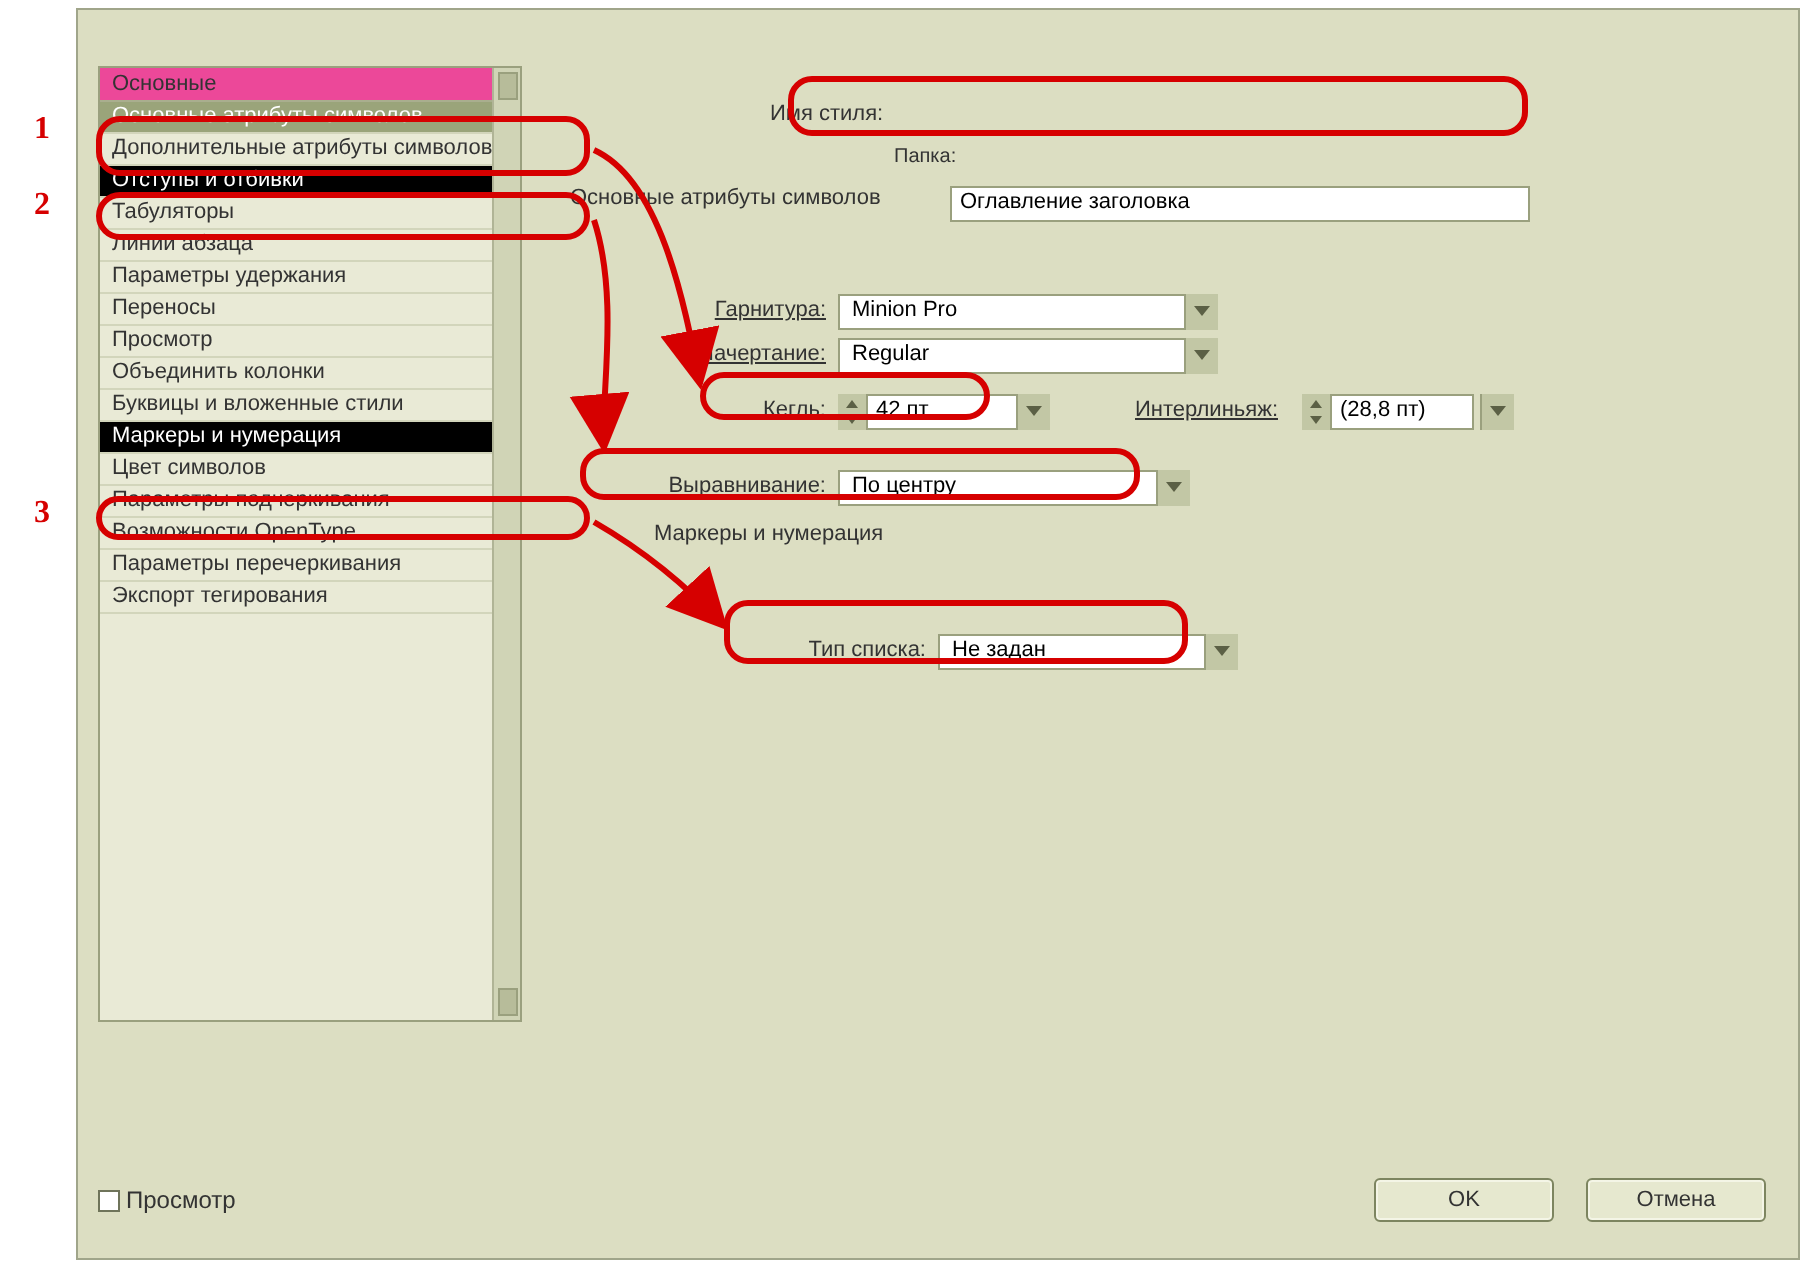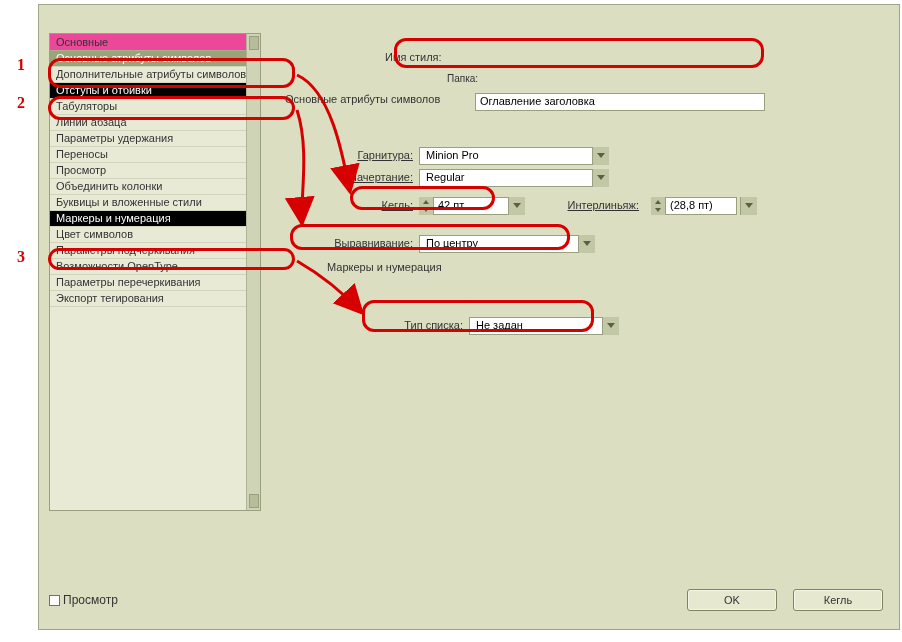--- a/index.html
+++ b/index.html
@@ -133,21 +133,21 @@
       <div class="arrow"></div>
     </div>
 
   </div>
 
   <div class="bottom-bar">
     <span style="position:absolute; left:0; top:4px; font-size:12px; color:#333;">
       <span class="checkbox-box"></span><span>Просмотр</span>
     </span>
     <div class="button" style="position:absolute; right:112px; top:0;">OK</div>
-    <div class="button" style="position:absolute; right:6px; top:0;">Кегль</div>
+    <div class="button" style="position:absolute; right:6px; top:0;">Отмена</div>
   </div>
 
 </div>
 
 <div class="red-box" style="left:48px; top:58px; width:247px; height:30px;"></div>
 <div class="red-box" style="left:48px; top:96px; width:247px; height:24px;"></div>
 <div class="red-box" style="left:48px; top:248px; width:247px; height:22px;"></div>
 <div class="red-box" style="left:394px; top:38px; width:370px; height:30px;"></div>
 <div class="red-box" style="left:350px; top:186px; width:145px; height:24px;"></div>
 <div class="red-box" style="left:290px; top:224px; width:280px; height:26px;"></div>

